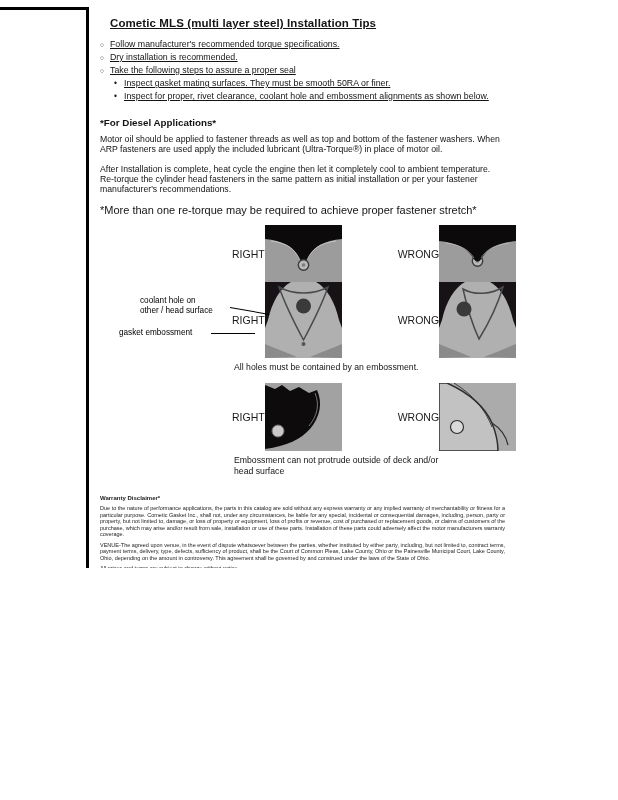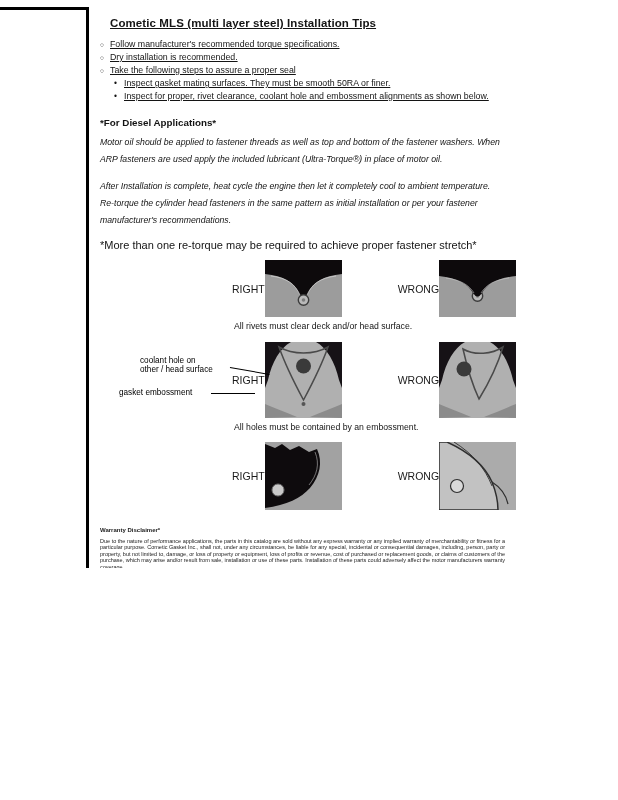--- a/index.html
+++ b/index.html
@@ -21,21 +21,21 @@
     letter-spacing:0.1px; margin-bottom:9px; padding-left:10px;
   }
 
   ul.tips { list-style:none; font-size:8.8px;text-decoration:underline; }
   .tip { position:relative; padding-left:10px; line-height:13px; }
   .tip .marker { position:absolute; left:0; top:0; font-size:6.5px; line-height:13px; }
   .tip.sub { padding-left:24px; }
   .tip.sub .marker { left:14px; font-size:8.5px; }
 
   .diesel-heading { font-size:9.8px; font-weight:bold; margin-top:14px; }
-  .para { font-size:8.7px; line-height:17px; margin-top:6px; width:402px;font-style:italic; }
+  .para { font-size:8.7px; line-height:10px; margin-top:6px; width:402px; }
   .para.gap { margin-top:10px; }
   .note { font-size:11px; line-height:12px; margin-top:10px; }
 
   .diagrams { margin-left:132px; margin-top:9px; width:276px; }
   .diag-row { display:flex; gap:56px; position:relative; }
   .diag-col { display:flex; flex-direction:row; align-items:center; }
   .diag-label { font-size:10.5px; line-height:14px; color:#1a1a1a; }
   .diag-img { display:block; width:77px; }
   .diag-caption { font-size:8.7px; line-height:11.5px; margin:4px 0 9px 2px; white-space:nowrap; }
   .diag-caption.wrap { white-space:normal; width:215px; margin-bottom:0; }
@@ -112,21 +112,20 @@
           <svg class="diag-img" width="77" height="57" viewBox="0 0 77 57">
             <rect width="77" height="57" fill="#9c9c9c"></rect>
             <circle cx="38.5" cy="36" r="5.2" fill="#b9b9b9" stroke="#3c3c3c" stroke-width="1.4"></circle>
             <circle cx="38.5" cy="36" r="1.8" fill="#7d7d7d"></circle>
             <path d="M0,0 H77 V16 C58,18 48,24 43,33 Q38.5,40 34,33 C29,24 19,18 0,16 Z" fill="#0d0a0c"></path>
             <path d="M7,18 C22,20 30,25 35,33" stroke="#cfcfcf" stroke-width="0.9" fill="none" opacity="0.6"></path>
             <path d="M70,18 C55,20 47,25 42,33" stroke="#cfcfcf" stroke-width="0.9" fill="none" opacity="0.6"></path>
           </svg>
         </div>
       </div>
-      <div class="diag-caption">All rivets must clear deck and/or head surface.</div>
 
       <div class="diag-row row2-wrap">
         <div class="ann ann-coolant">
           <div>coolant hole on</div>
           <div>other / head surface</div>
         </div>
         <div class="ann ann-emboss">gasket embossment</div>
         <div class="ann-line ann-line-coolant"></div>
         <div class="ann-line ann-line-emboss"></div>
 
@@ -173,20 +172,21 @@
           <div class="diag-label">WRONG</div>
           <svg class="diag-img" width="77" height="68" viewBox="0 0 77 68">
             <rect width="77" height="68" fill="#ababab"></rect>
             <path d="M8,0 C30,10 45,22 53,40 C57,50 59,60 59,68 L0,68 L0,0 Z" fill="#c2c2c2" stroke="#2e2e2e" stroke-width="1.5"></path>
             <path d="M15,0 C34,12 46,26 53,44" fill="none" stroke="#2e2e2e" stroke-width="0.9"></path>
             <circle cx="18" cy="44" r="6.5" fill="#dadada" stroke="#2e2e2e" stroke-width="1.2"></circle>
             <path d="M53,40 C61,45 67,53 69,62" fill="none" stroke="#2e2e2e" stroke-width="1.2"></path>
           </svg>
         </div>
       </div>
+      <div class="diag-caption wrap">Embossment can not protrude outside of deck and/or head surface</div>
 
     </div>
 
     <div class="disclaimer">
       <div class="disc-heading">Warranty Disclaimer*</div>
       <div class="disc-p">Due to the nature of performance applications, the parts in this catalog are sold without any express warranty or any implied warranty of merchantability or fitness for a particular purpose.  Cometic Gasket Inc., shall not, under any circumstances, be liable for any special, incidental or consequential damages, including, person, party or property, but not limited to, damage, or loss of property or equipment, loss of profits or revenue, cost of purchased or replacement goods, or claims of customers of the purchase, which may arise and/or result from sale, installation or use of these parts.  Installation of these parts could adversely affect the motor manufacturers warranty coverage.</div>
       <div class="disc-p">VENUE-The agreed upon venue, in the event of dispute whatsoever between the parties, whether instituted by either party, including, but not limited to, contract terms, payment terms, delivery, type, defects, sufficiency of product, shall be the Court of Common Pleas, Lake County, Ohio or the Painesville Municipal Court, Lake County, Ohio, depending on the amount in controversy. This agreement shall be governed by and construed under the laws of the State of Ohio.</div>
       <div class="disc-p">All prices and terms are subject to change without notice.</div>
       <div class="disc-p">Terms COD- Secured with a completed dealer/jobber application on File, COD-Company check with a current credit card number on file.  Open accounts may be established by well rated firms.  A credit application is available upon request.  Open accounts are due payable Net 30 days from date of invoice.  No statement will be sent.  If an account becomes 60 or more days past due, it is subject to being placed on credit hold.  No orders will be shipped or new orders accepted until past due balance is paid.  If an account becomes 90 or more days past due, it is subject to being placed for collections.  All costs of collection are the responsibility of the customer, including attorney fees, court costs, and other expenses of litigation.</div>
       <div class="disc-p">Returns- Authorized (RGA) must be obtained in advance on all returns.  A packing slip or invoice number must accompany the merchandise.  No returns after 30 days from invoice date.  All returns are subject to a 25% restocking charge.  All custom designed and custom manufactured gaskets are non-returnable.</div>

